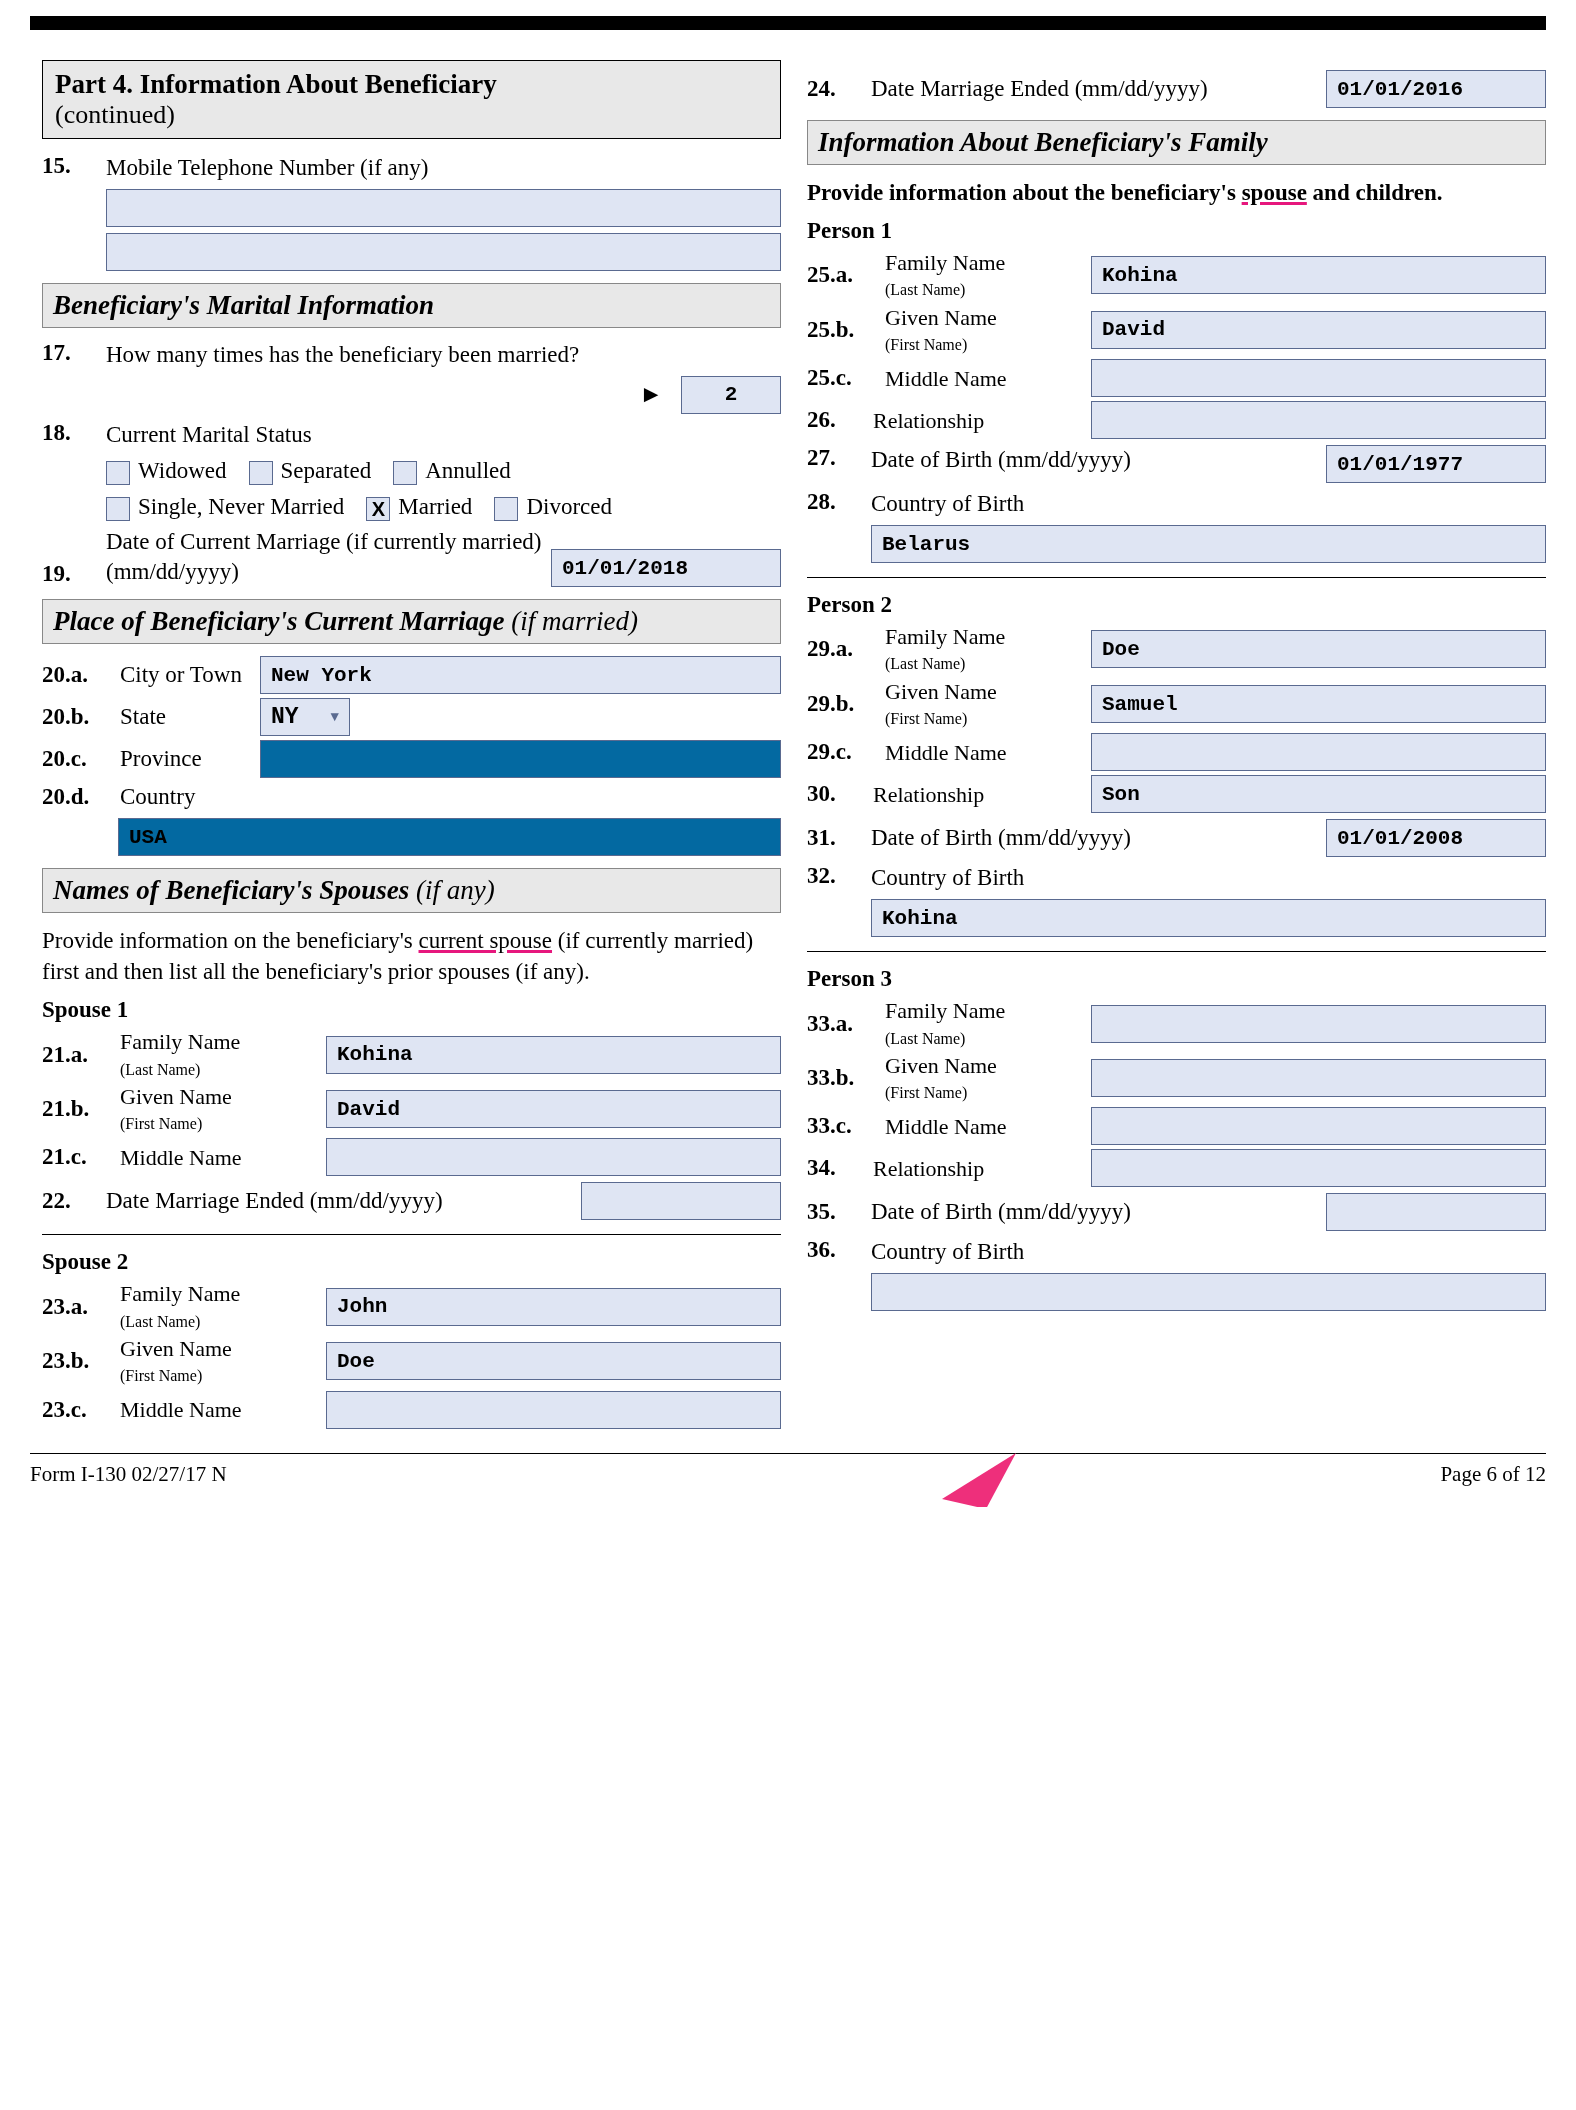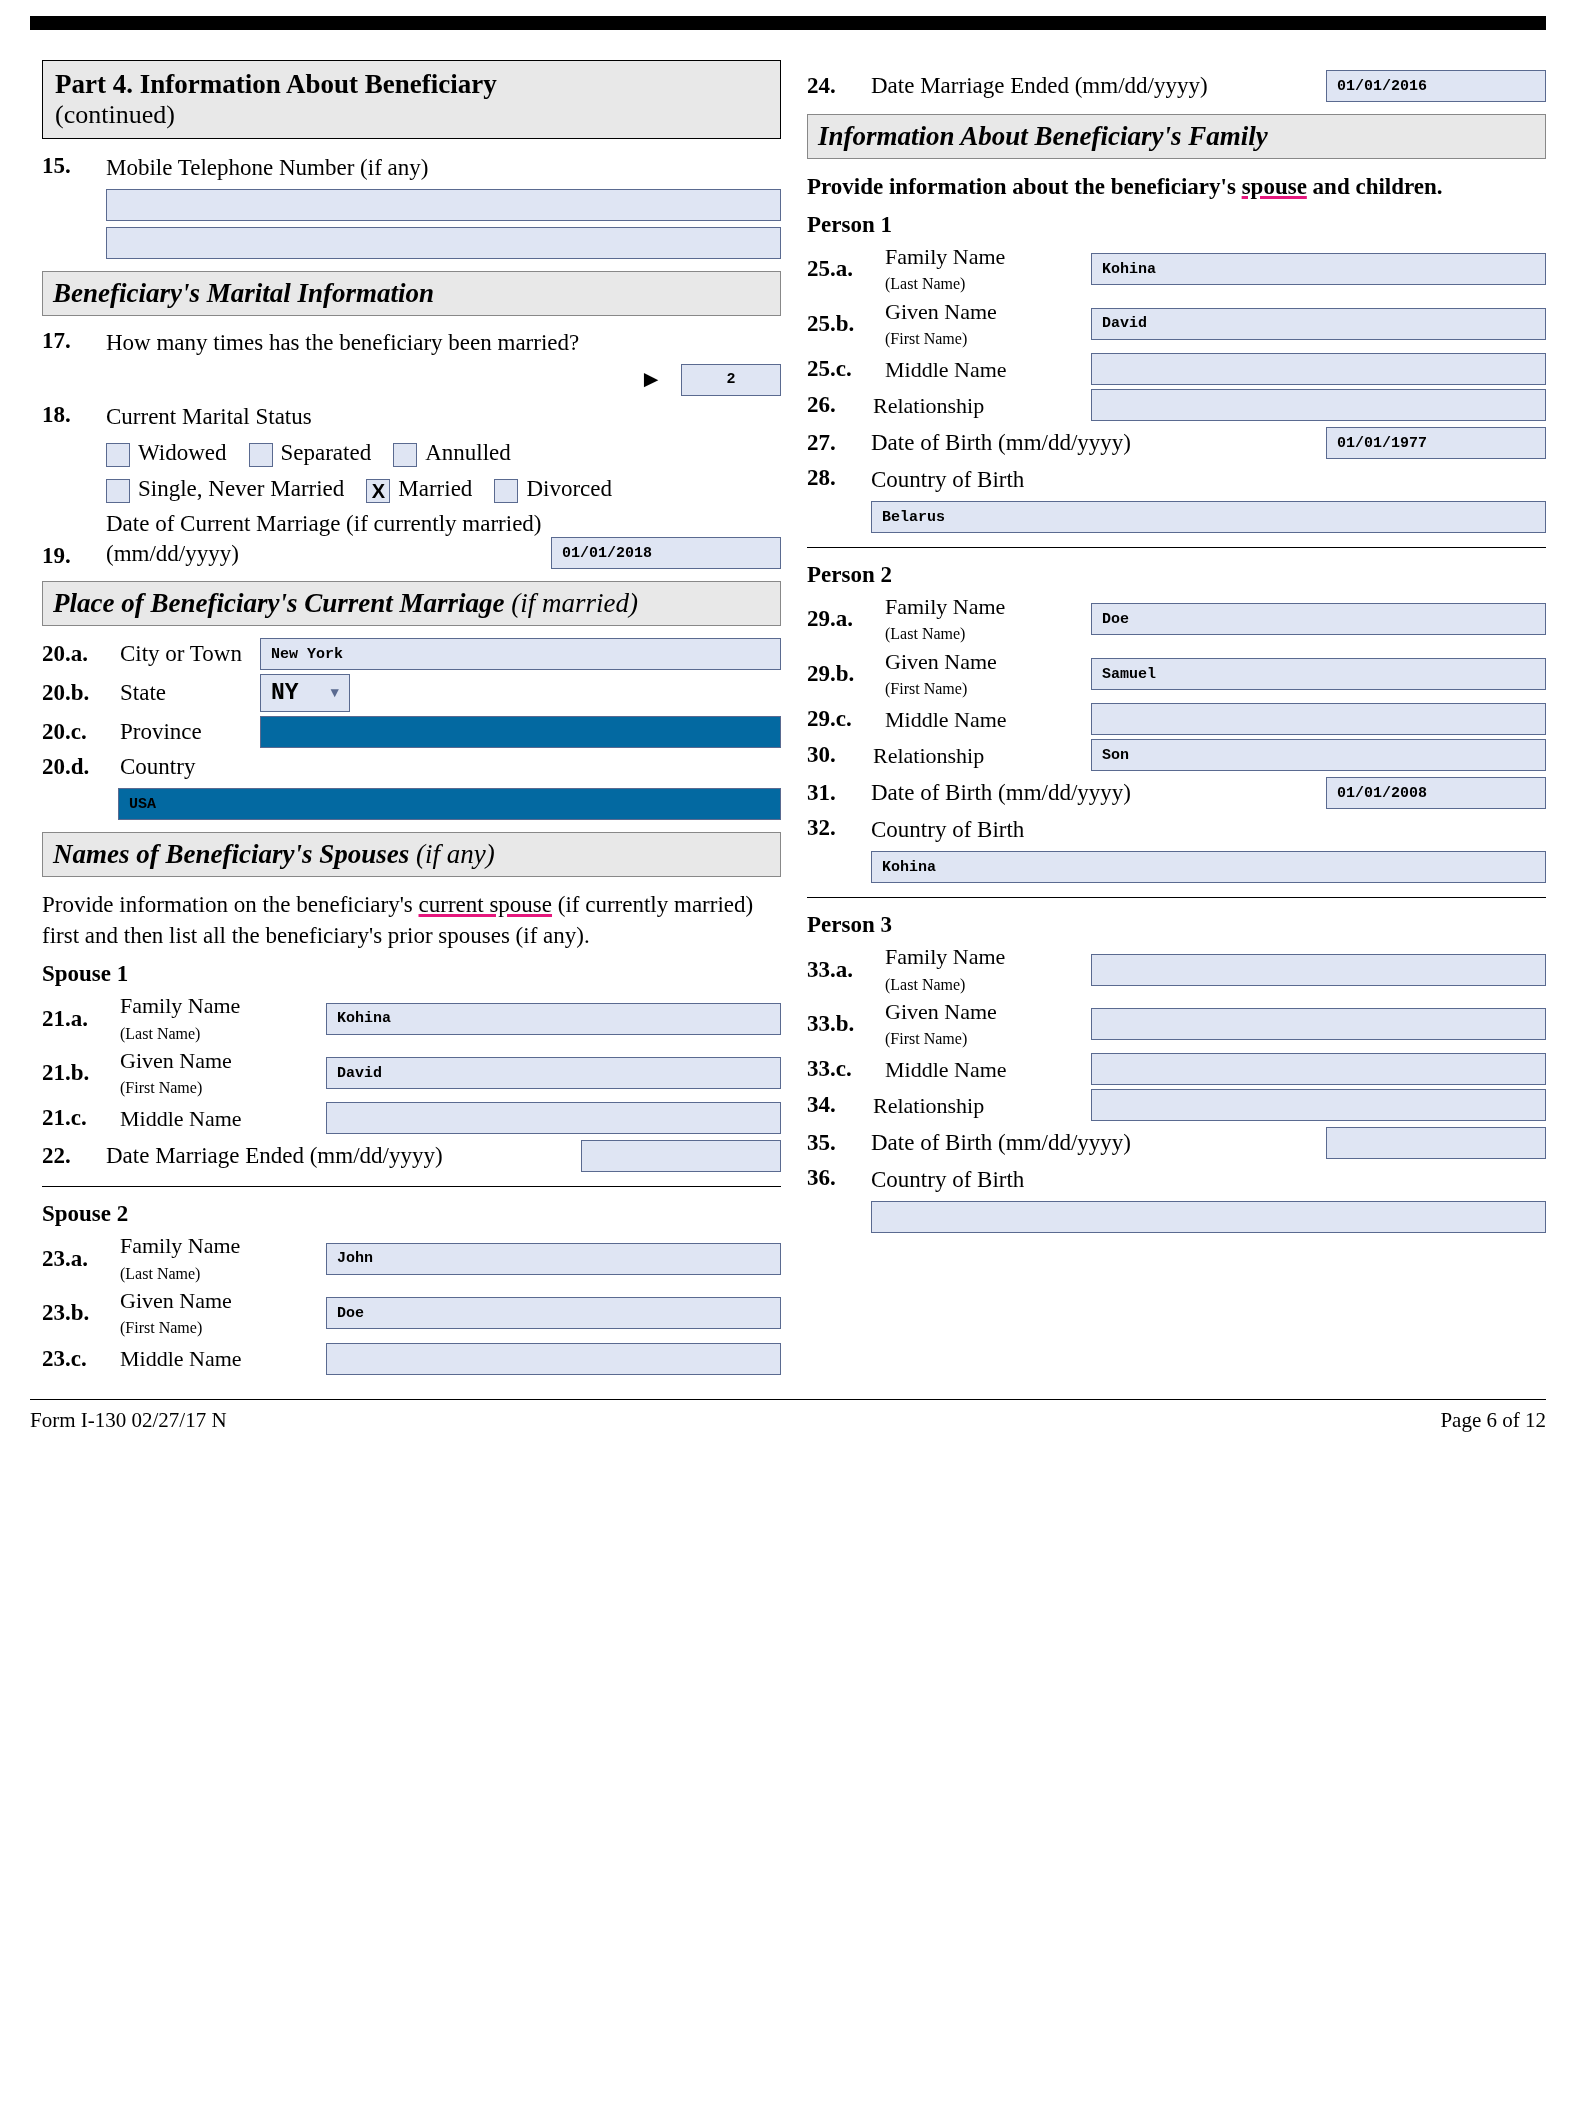--- a/index.html
+++ b/index.html
@@ -75,23 +75,23 @@
   }
   .label {
     font-size: 23px;
     line-height: 1.3;
   }
   .input {
     border: 1px solid #5a6a90;
     background: #dfe5f3;
     font-family: "Courier New", monospace;
     font-weight: bold;
-    font-size: 15px;
+    font-size: 21px;
     padding: 4px 10px;
-    height: 32px;
+    height: 38px;
     display: flex;
     align-items: center;
   }
   .input.white {
     background: #0369a1;
   }
   .cb {
     display: inline-block;
     width: 24px;
     height: 24px;
@@ -390,21 +390,21 @@
       <div class="name-row">
         <div class="numw">25.c.</div>
         <div class="name-label-block"><span>Middle Name</span></div>
         <div class="input name-input"></div>
       </div>
       <div class="name-row">
         <div class="num">26.</div>
         <div class="name-label-block" style="width:208px"><span>Relationship</span></div>
         <div class="input name-input"></div>
       </div>
-      <div class="row" style="align-items:center">
+      <div class="row" style="align-items:flex-start">
         <div class="num">27.</div>
         <div class="label" style="flex:1">Date of Birth (mm/dd/yyyy)</div>
         <div class="input" style="width:220px">01/01/1977</div>
       </div>
       <div class="row">
         <div class="num">28.</div>
         <div class="label">Country of Birth</div>
       </div>
       <div class="row" style="margin-left:64px">
         <div class="input" style="flex:1">Belarus</div>

